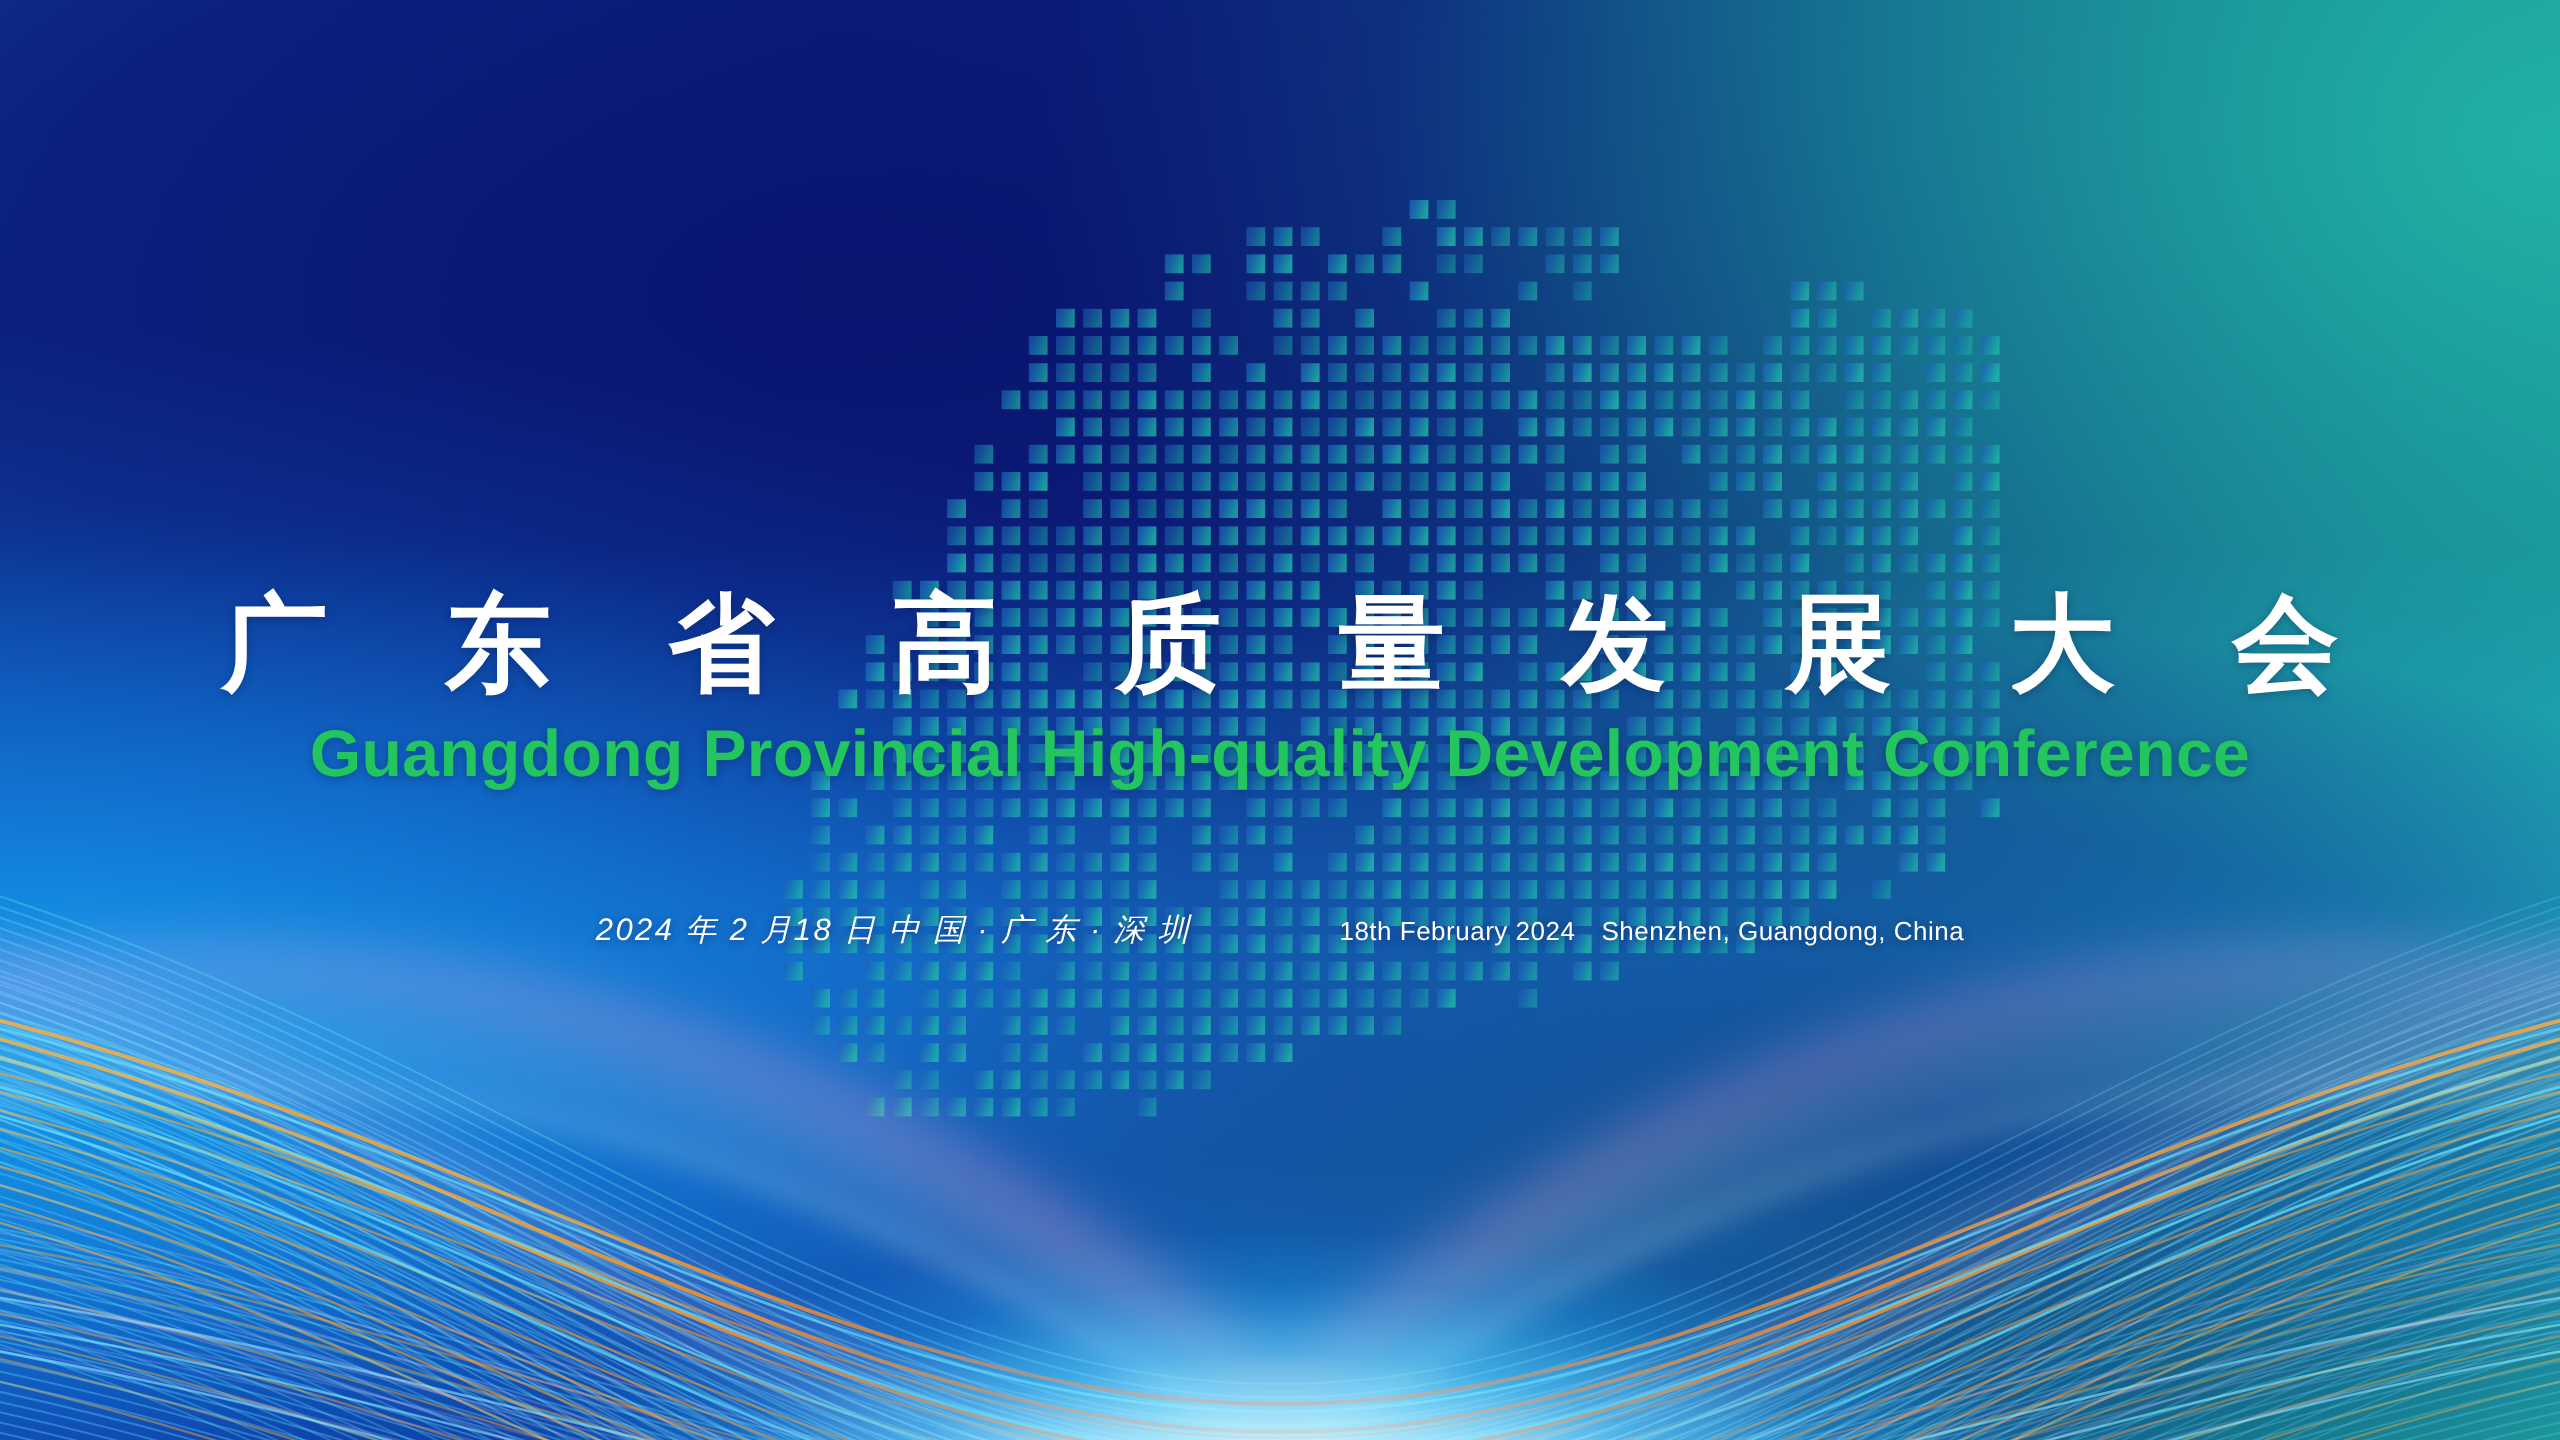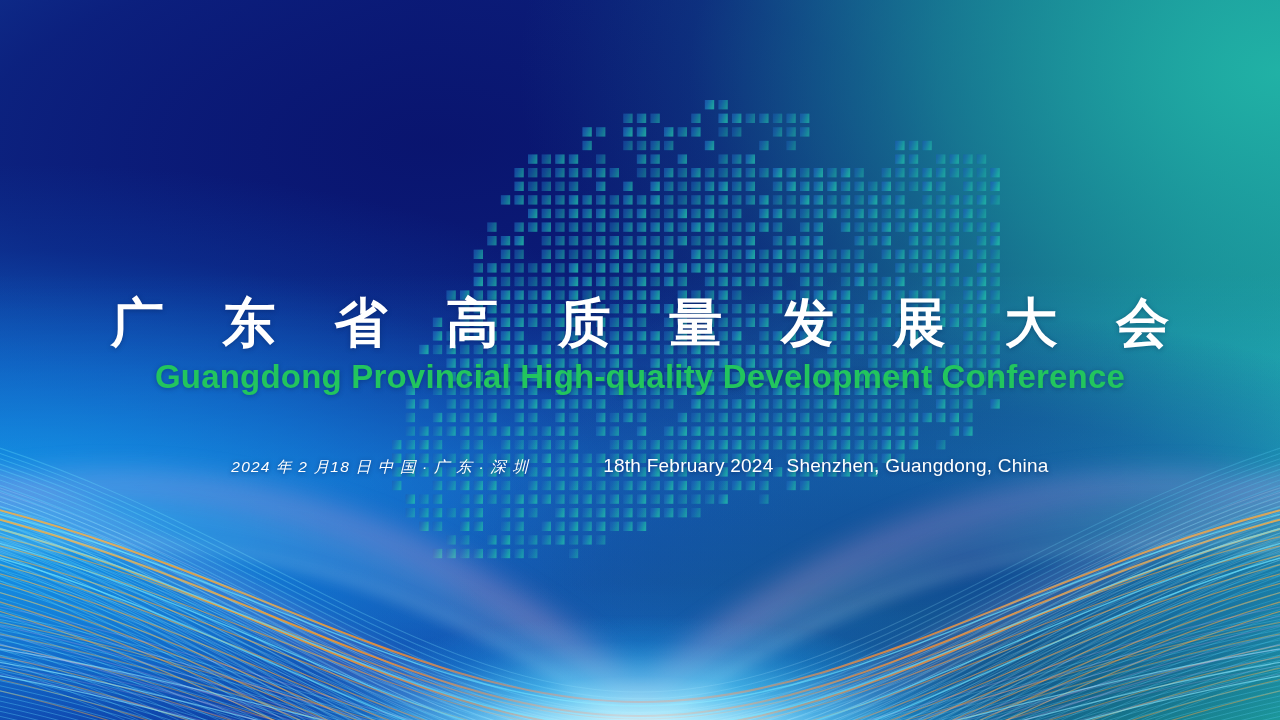--- a/index.html
+++ b/index.html
@@ -140,21 +140,21 @@
     text-align:center;
     white-space:nowrap;
     color:#ffffff;
     font-size:15.5px;
     font-weight:normal;
     line-height:22px;
     text-shadow:0 1px 4px rgba(3,22,70,.5);
   }
   #meta-cn{letter-spacing:1.2px;font-style:italic;}
   #meta-gap{display:inline-block;width:74px;}
-  #meta-en{letter-spacing:.25px;font-size:19px;text-align:center;}
+  #meta-en{letter-spacing:.25px;font-size:13px;text-align:center;}
   #meta-en .sep{display:inline-block;width:13px;}
 </style>
 </head>
 <body>
 
 <div id="stage">
 
   <div class="bg-layer" id="bg-base"></div>
   <div class="bg-layer" id="bg-navy"></div>
   <div class="bg-layer" id="bg-teal"></div>

